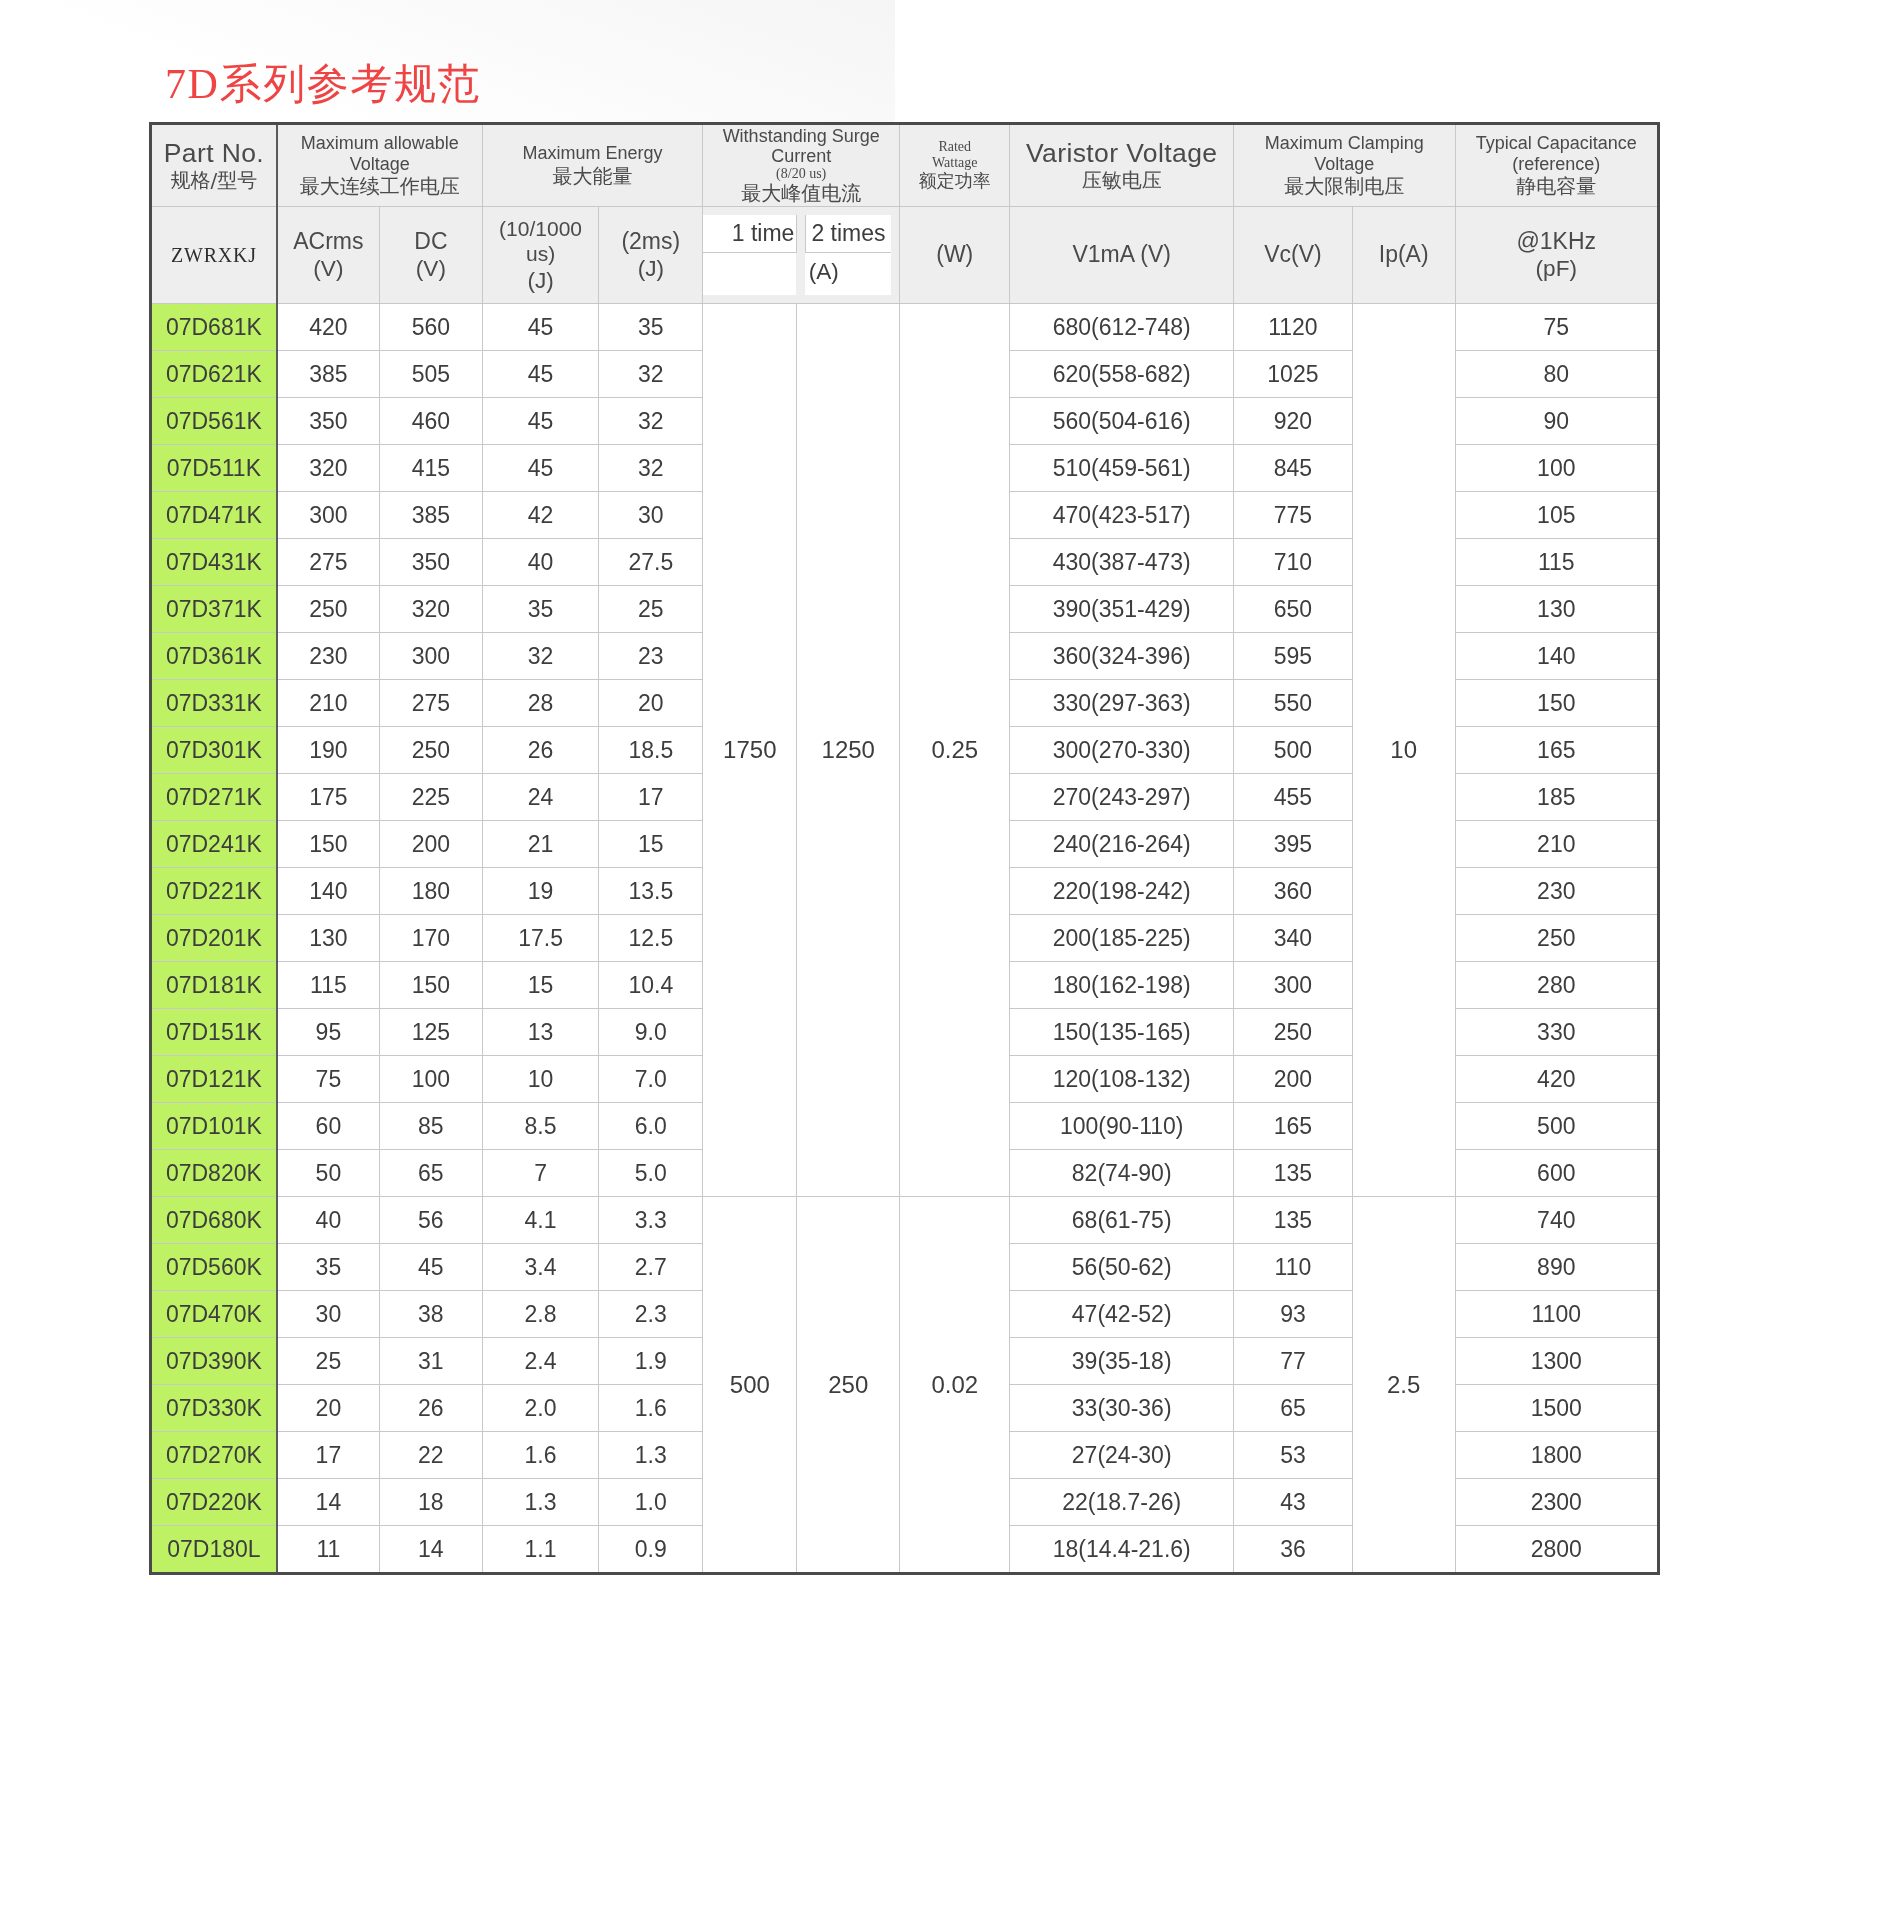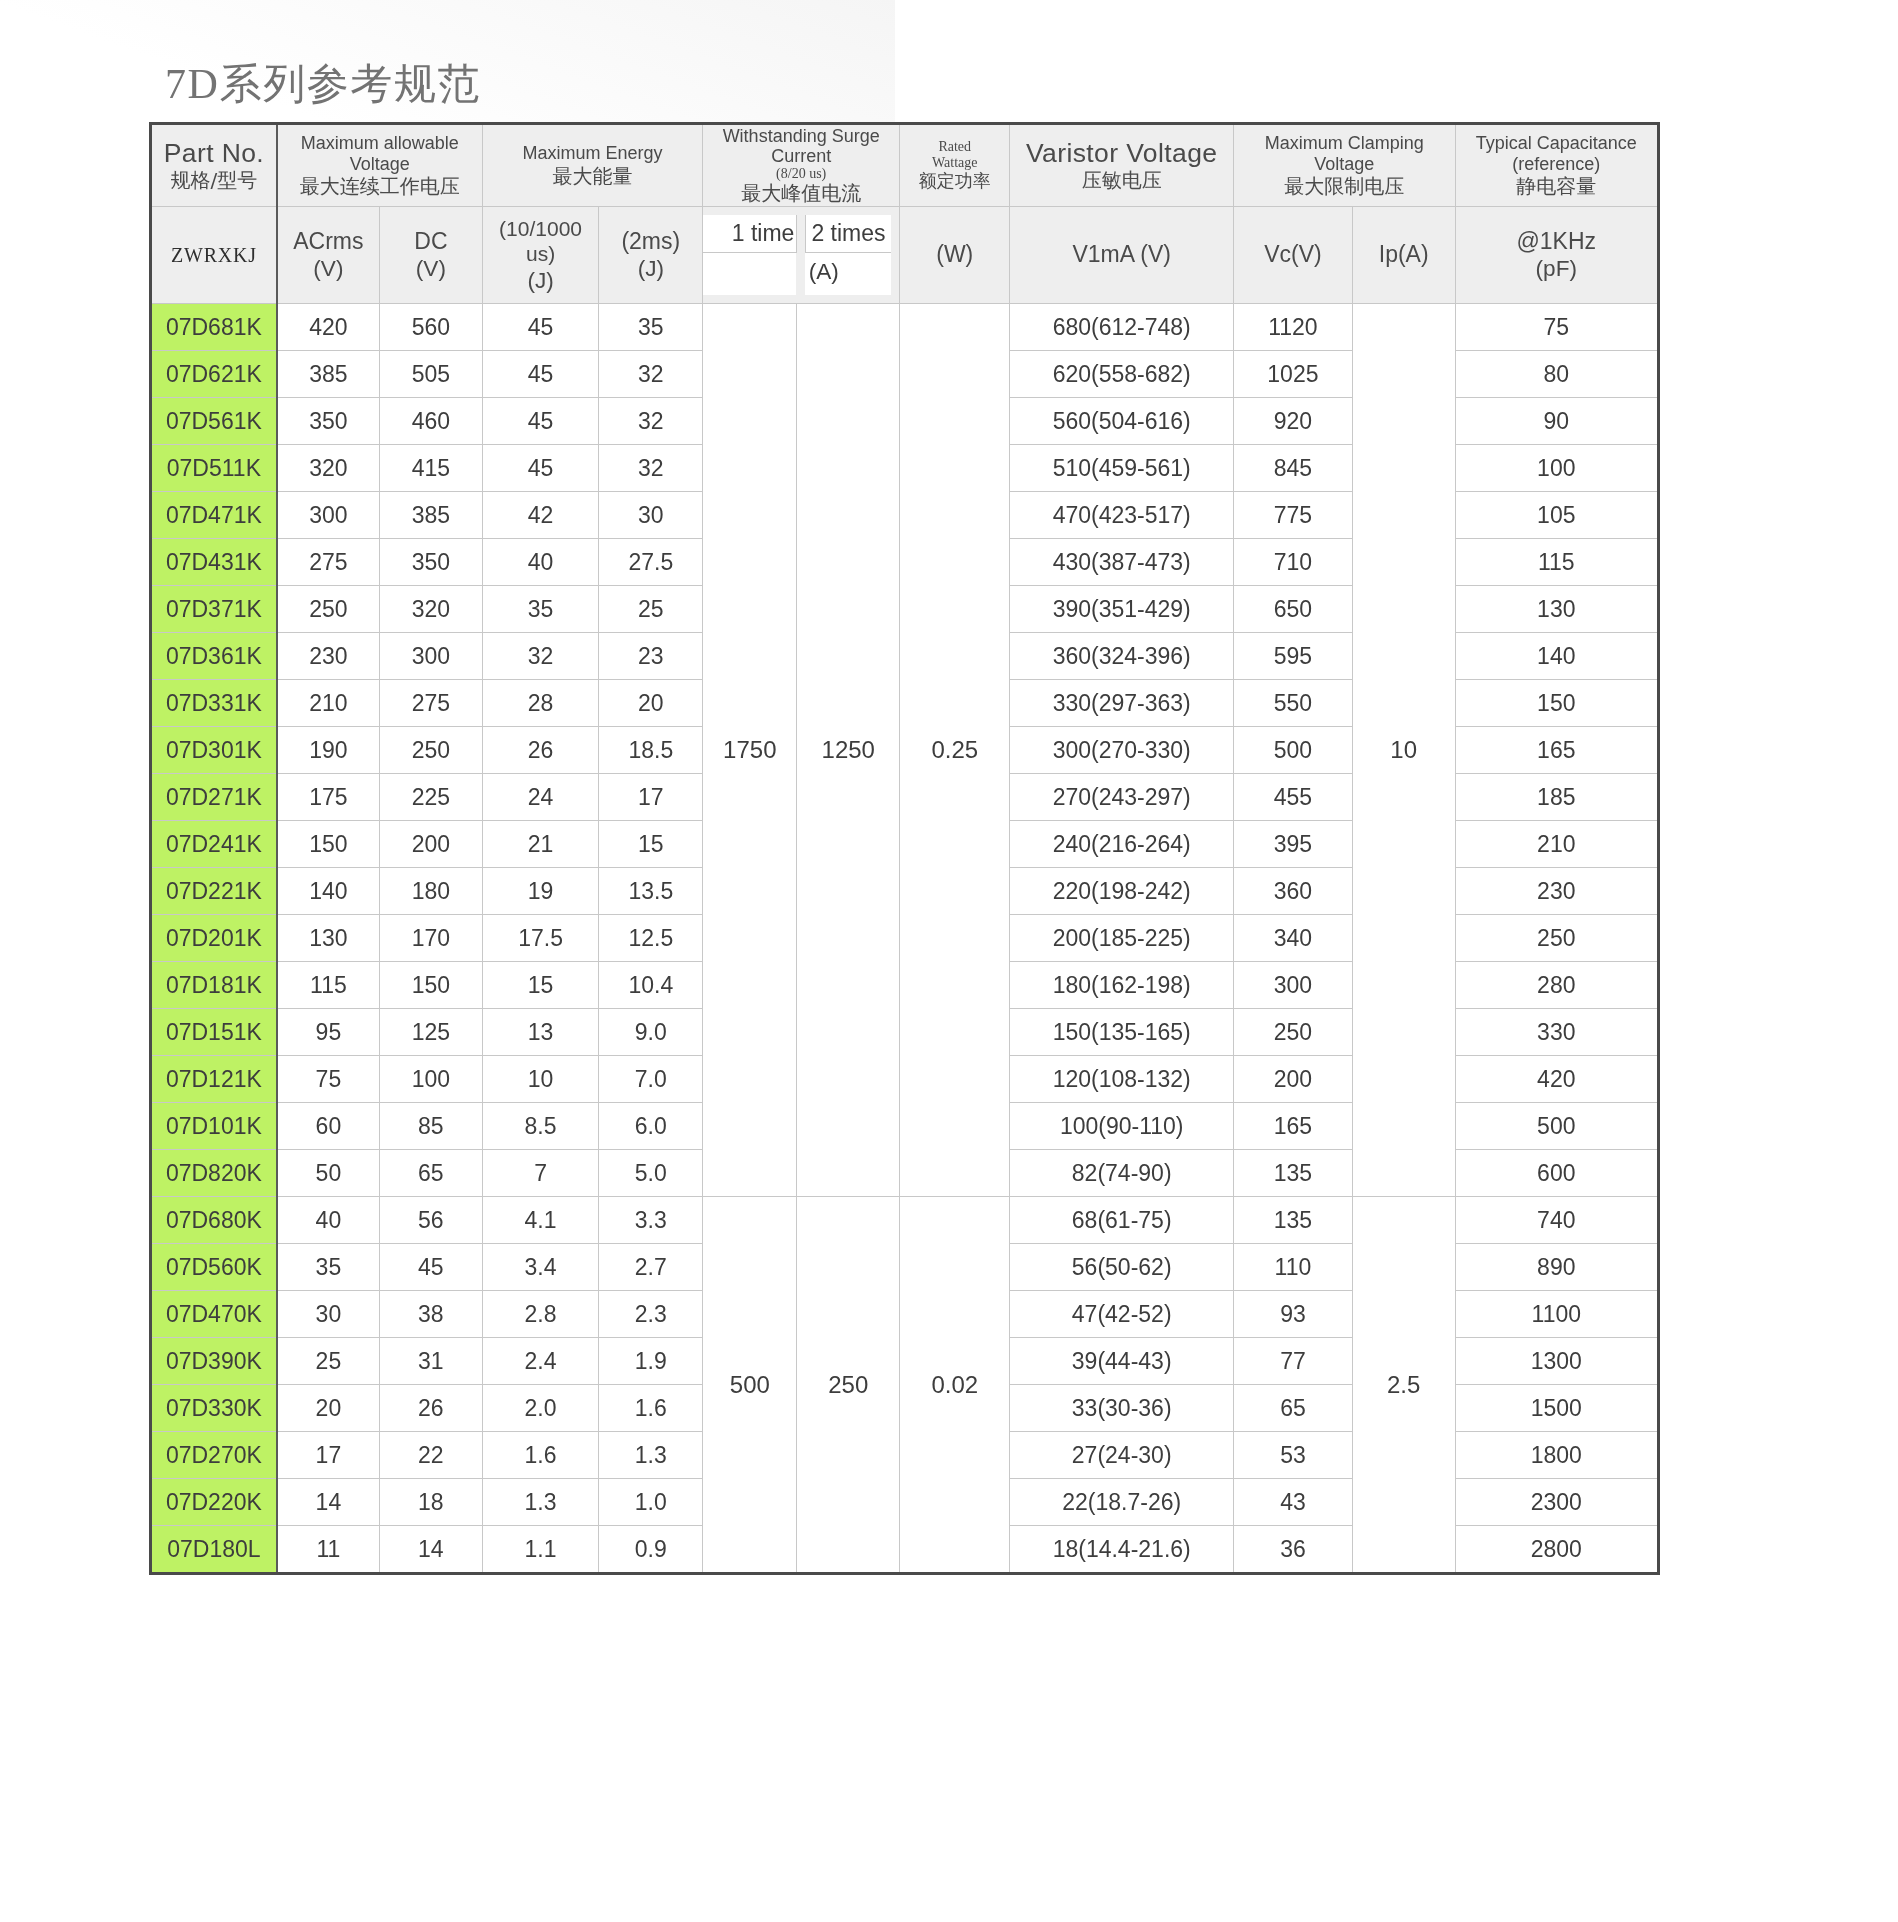--- a/index.html
+++ b/index.html
@@ -30,21 +30,21 @@
     background: linear-gradient(200deg, rgba(244,244,244,0.9) 0%, rgba(255,255,255,0) 72%);
     pointer-events: none;
   }
   #doc-title {
     position: absolute;
     left: 165px;
     top: 56px;
     font-family: "Liberation Serif", serif;
     font-size: 42px;
     letter-spacing: 1.6px;
-    color: #737373;
+    color: #ef4444;
     white-space: nowrap;
   }
   #spec-table {
     position: absolute;
     left: 149px;
     top: 122px;
     width: 1511px;
     border-collapse: collapse;
     table-layout: fixed;
     background: #ffffff;
@@ -476,21 +476,21 @@
           <td>47(42-52)</td>
           <td>93</td>
           <td>1100</td>
         </tr>
         <tr>
           <td class="partcell">07D390K</td>
           <td>25</td>
           <td>31</td>
           <td>2.4</td>
           <td>1.9</td>
-          <td>39(44-43)</td>
+          <td>39(35-18)</td>
           <td>77</td>
           <td>1300</td>
         </tr>
         <tr>
           <td class="partcell">07D330K</td>
           <td>20</td>
           <td>26</td>
           <td>2.0</td>
           <td>1.6</td>
           <td>33(30-36)</td>

